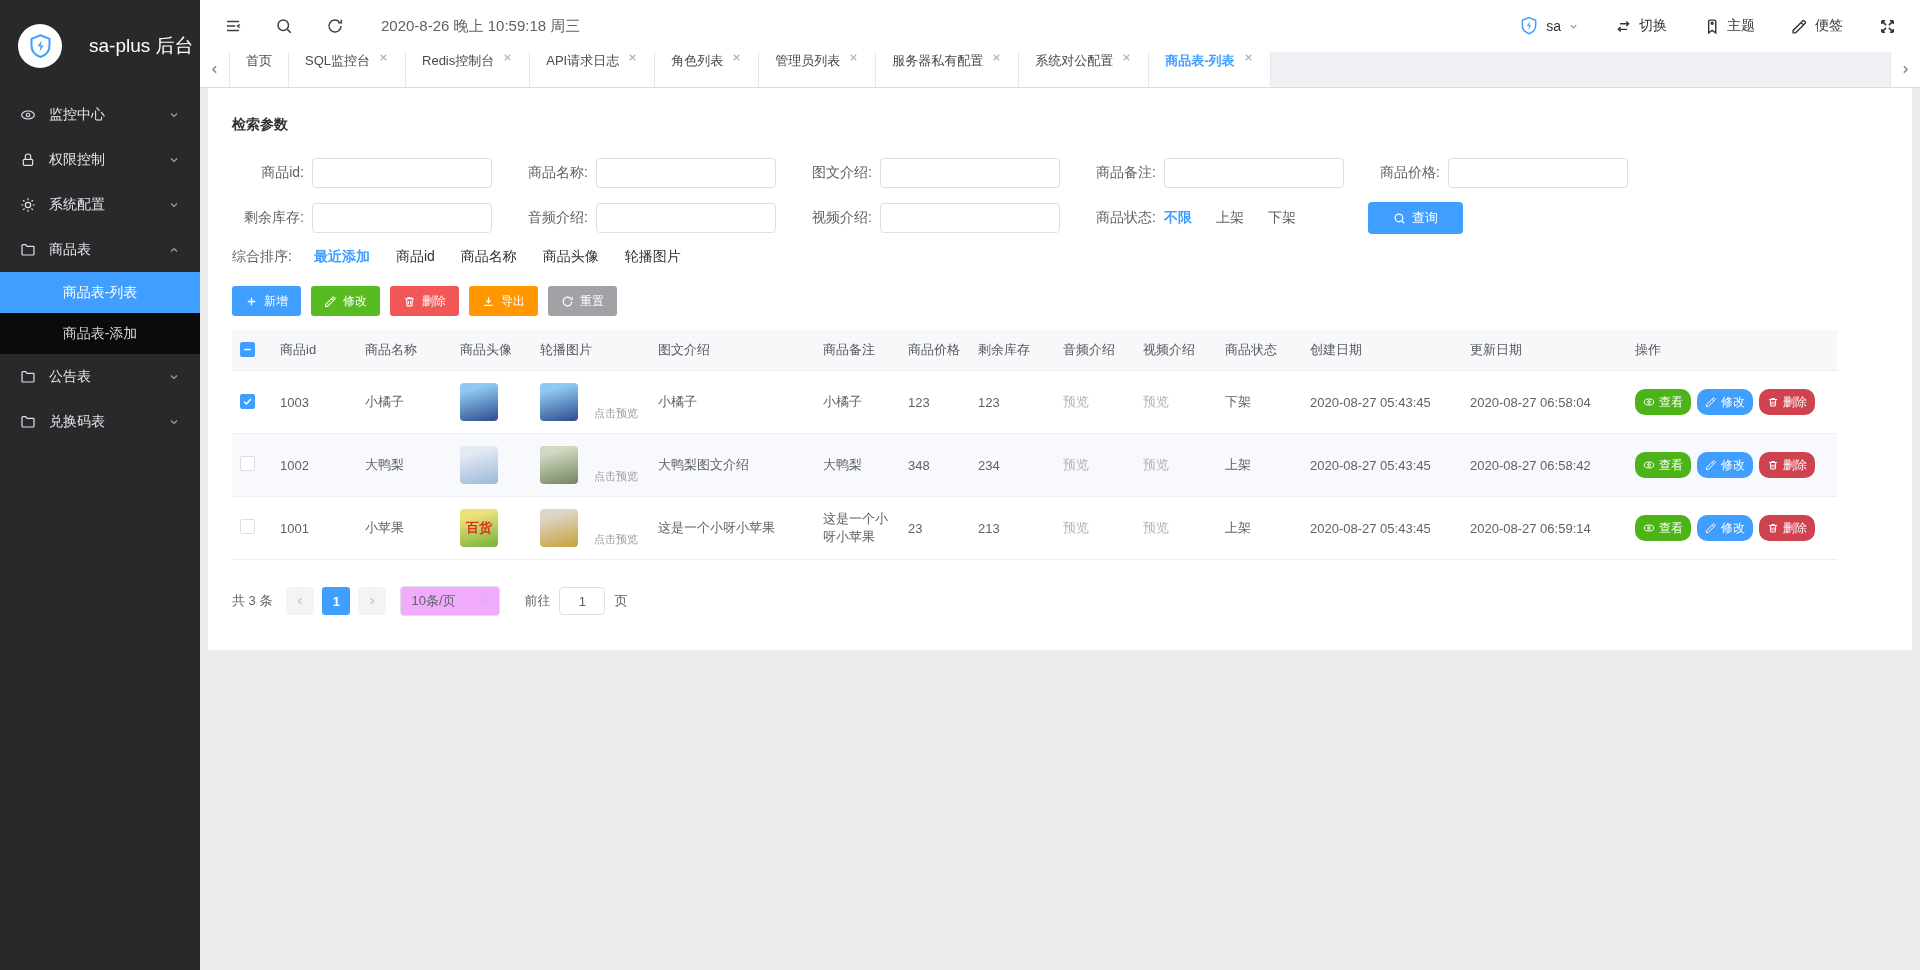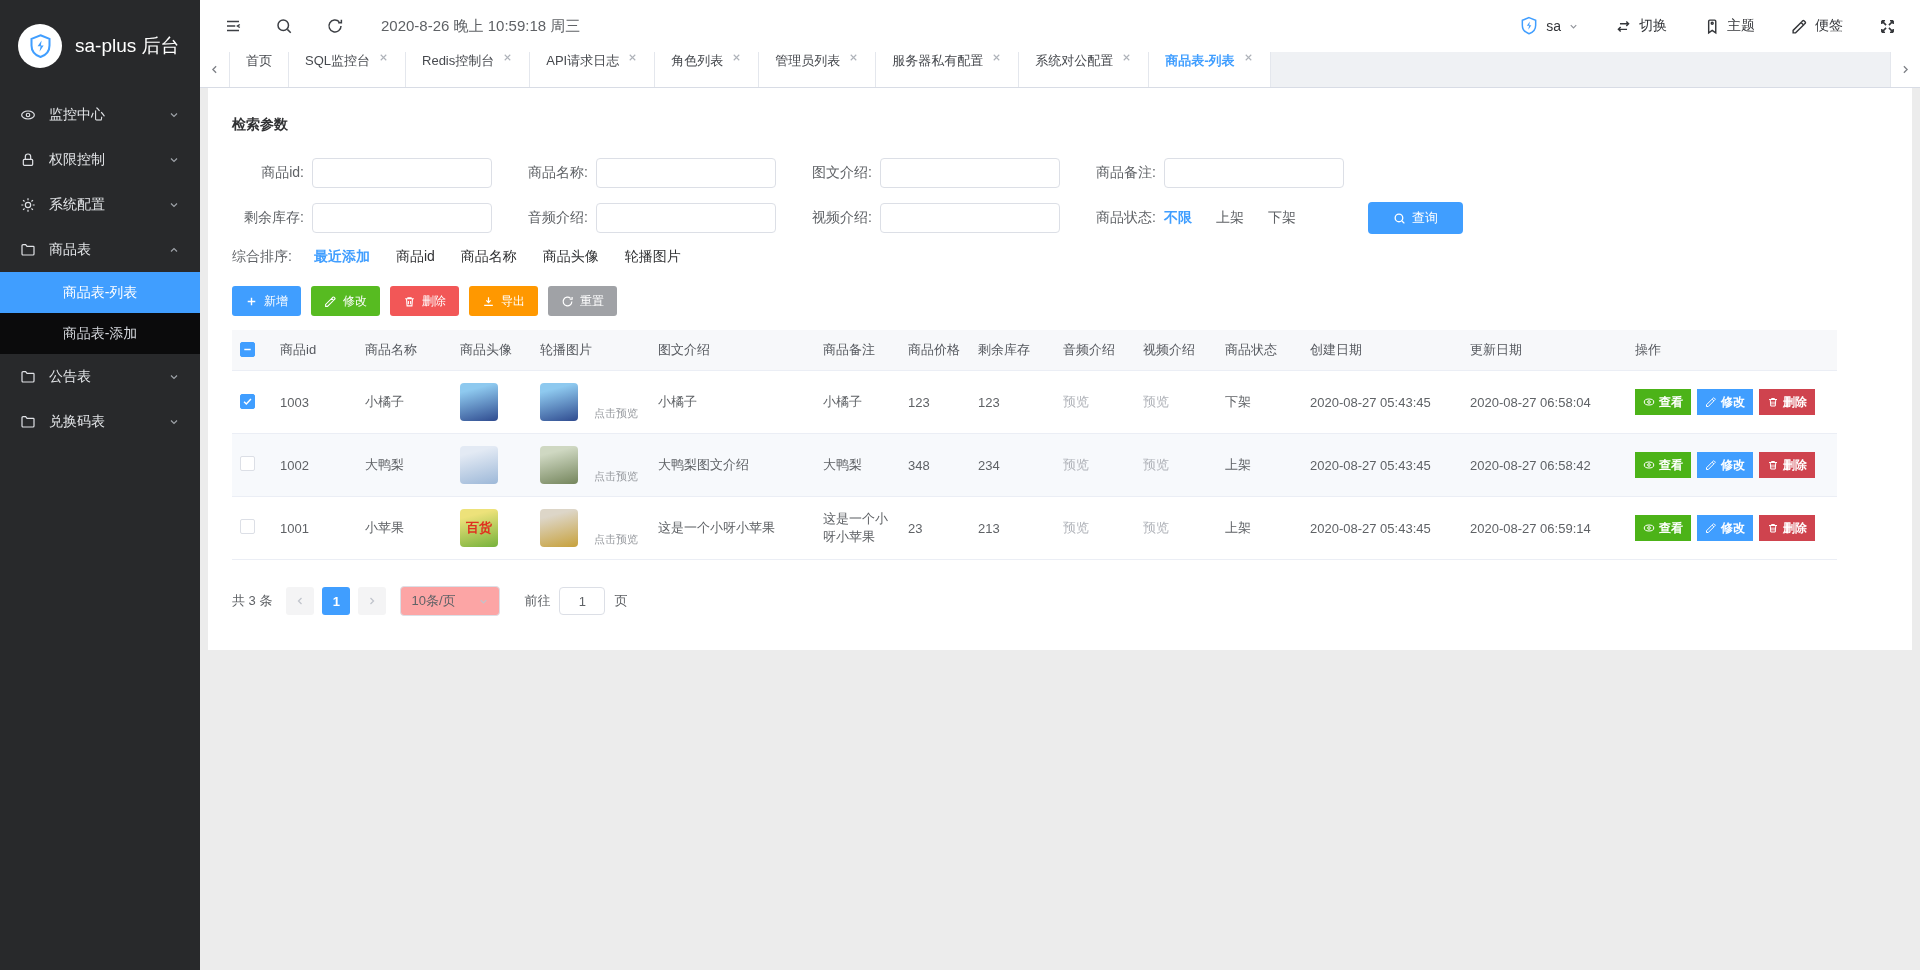--- a/index.html
+++ b/index.html
@@ -3,21 +3,21 @@
 <meta charset="utf-8">
 <style>
 * { box-sizing:border-box; margin:0; padding:0; }
 html,body { width:1920px; height:970px; }
 body { font-family:"Liberation Sans","DejaVu Sans",sans-serif; font-size:14px; color:#303133; background:#ececec; overflow:hidden; }
 .app { display:flex; width:100%; height:100%; }
 svg.i { width:1em; height:1em; display:block; }
 
 
 .sidebar { width:200px; background:#28292b; flex-shrink:0; display:flex; flex-direction:column; }
-.logo { height:92px; display:flex; align-items:center; padding-left:18px; gap:13px; }
+.logo { height:92px; display:flex; align-items:center; padding-left:18px; gap:27px; }
 .logo-circle { width:44px; height:44px; border-radius:50%; background:#fff; display:flex; align-items:center; justify-content:center; color:#409eff; font-size:27px; flex-shrink:0; }
 .logo-title { color:#fff; font-size:19px; white-space:nowrap; }
 .menu { flex:1; }
 .menu-item { height:45px; display:flex; align-items:center; padding:0 20px; color:#e3e5e8; font-size:14px; cursor:pointer; }
 .menu-item .mi { font-size:16px; margin-right:13px; color:#e0e2e6; display:inline-flex; }
 .menu-item .chev { margin-left:auto; font-size:12px; color:#9ea2a8; display:inline-flex; }
 .submenu-item { height:41px; display:flex; align-items:center; justify-content:center; background:#0b0b0c; color:#d4d7dc; font-size:14px; cursor:pointer; }
 .submenu-item.active { background:#409eff; color:#fff; }
 
 
@@ -69,32 +69,32 @@
 table { border-collapse:collapse; table-layout:fixed; width:1605px; font-size:13px; color:#5f6266; }
 thead th { background:#f7f8fa; font-weight:normal; color:#55585e; text-align:left; padding:11px 8px; border-bottom:1px solid #ebeef5; white-space:nowrap; }
 tbody td { padding:12px 8px; border-bottom:1px solid #ebeef5; vertical-align:middle; }
 tr.striped td { background:#f7f9fc; }
 .thumb { width:38px; height:38px; border-radius:4px; position:relative; overflow:hidden; }
 .thumb .tlabel { position:absolute; inset:0; display:flex; align-items:center; justify-content:center; color:#e03020; font-weight:bold; font-size:13px; }
 .car-cell { display:flex; align-items:flex-end; gap:16px; }
 .click-prev { font-size:11px; color:#979a9f; white-space:nowrap; }
 .gray-link { color:#b1b4ba; cursor:pointer; }
 .row-actions { display:flex; gap:6px; }
-.rbtn { height:26px; padding:4px 8px; border:none; border-radius:0; color:#fff; font-size:12px; display:inline-flex; align-items:center; gap:4px; cursor:pointer; font-family:inherit; white-space:nowrap;font-weight:bold; }
+.rbtn { height:26px; padding:4px 8px; border:none; border-radius:10px; color:#fff; font-size:12px; display:inline-flex; align-items:center; gap:4px; cursor:pointer; font-family:inherit; white-space:nowrap; }
 .r-view { background:#4cb318; } .r-edit { background:#409eff; } .r-del { background:#cf434e; }
 .rbtn .bi { font-size:12px; display:inline-flex; }
 .cb { width:15px; height:15px; border:1px solid #dcdfe6; border-radius:2px; background:#fff; display:inline-flex; align-items:center; justify-content:center; color:#fff; font-size:11px; cursor:pointer; }
 .cb.on { background:#409eff; border-color:#409eff; }
 
 
 .pagination { display:flex; align-items:center; margin-top:26px; font-size:13px; color:#5f6266; gap:8px; }
 .pg-total { margin-right:6px; }
 .pg-btn { width:28px; height:28px; background:#f4f4f5; border-radius:3px; display:flex; align-items:center; justify-content:center; color:#c0c4cc; font-size:12px; cursor:pointer; }
 .pg-cur { width:28px; height:28px; background:#409eff; border-radius:3px; color:#fff; display:flex; align-items:center; justify-content:center; font-weight:bold; font-size:13px; cursor:pointer; }
-.pg-select { width:100px; height:30px; border:1px solid #dcdfe6; border-radius:4px; display:flex; align-items:center; justify-content:space-between; padding:0 10px; color:#5f6266; margin-left:6px; cursor:pointer; background:#fca5a5; }
+.pg-select { width:100px; height:30px; border:1px solid #dcdfe6; border-radius:4px; display:flex; align-items:center; justify-content:space-between; padding:0 10px; color:#5f6266; margin-left:6px; cursor:pointer; background:#f0abfc; }
 .pg-select .chev { color:#c0c4cc; font-size:11px; display:inline-flex; }
 .goto { margin-left:16px; display:flex; align-items:center; gap:9px; }
 .goto input { width:46px; height:28px; border:1px solid #dcdfe6; border-radius:4px; text-align:center; font:inherit; color:#5f6266; outline:none; }
 </style>
 </head>
 <body>
 
 <div class="app">
 
   <aside class="sidebar">
@@ -365,20 +365,24 @@
           <div class="fgroup">
             <span class="flabel">商品名称:</span>
             <input class="inp" style="">
           </div>
           <div class="fgroup">
             <span class="flabel">图文介绍:</span>
             <input class="inp" style="">
           </div>
           <div class="fgroup">
             <span class="flabel">商品备注:</span>
+            <input class="inp" style="">
+          </div>
+          <div class="fgroup">
+            <span class="flabel">商品价格:</span>
             <input class="inp" style="">
           </div>
         </div>
 
         <div class="form-row">
           <div class="fgroup">
             <span class="flabel">剩余库存:</span>
             <input class="inp" style="">
           </div>
           <div class="fgroup">

